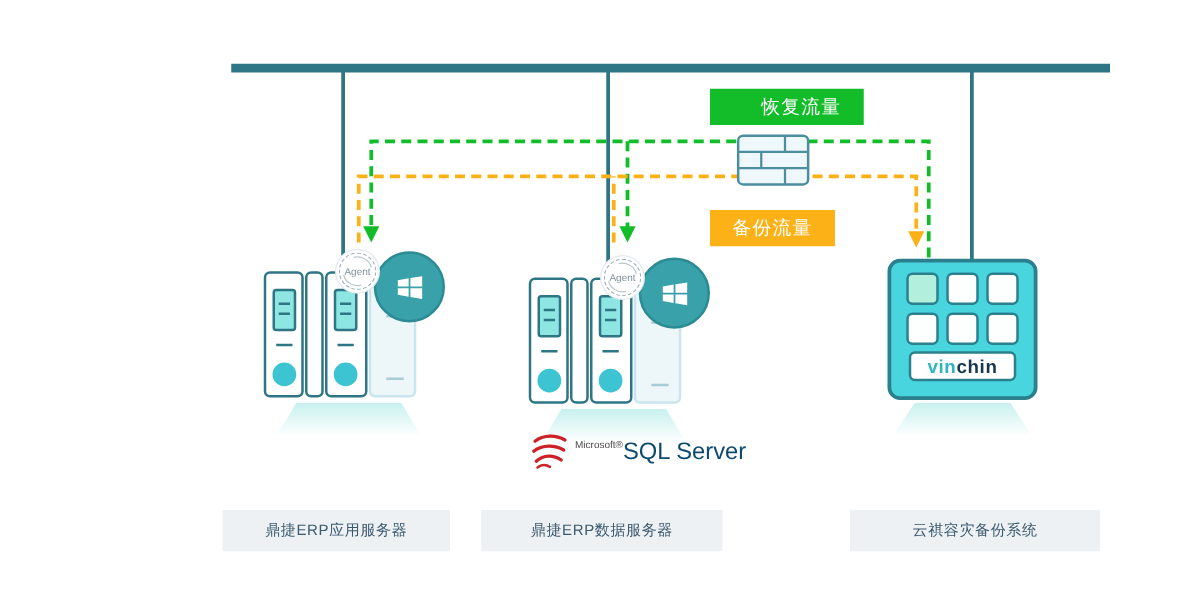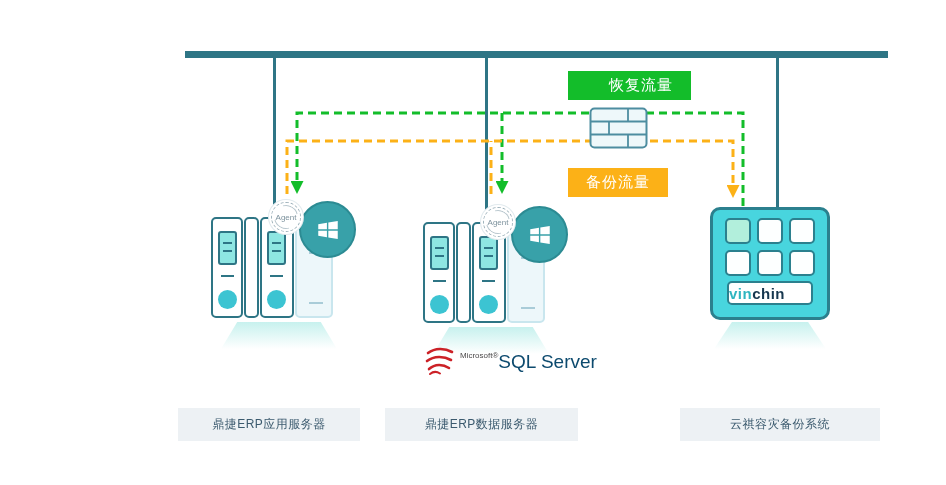--- a/index.html
+++ b/index.html
@@ -56,21 +56,21 @@
     display:flex;align-items:center;justify-content:center;}
   
   .appliance{position:absolute;left:710px;top:207px;width:120px;height:113px;background:var(--appliance-fill);
     border:3px solid var(--appliance-border);border-radius:10px;box-sizing:border-box;z-index:2;}
   .cells{position:absolute;left:12px;top:8px;display:grid;grid-template-columns:repeat(3,26px);
     grid-auto-rows:26px;gap:6px;}
   .cell{background:#fdffff;border:2px solid var(--appliance-border);border-radius:5px;box-sizing:border-box;}
   .cell.mint{background:var(--cell-mint);}
   .vlabel{position:absolute;left:14px;top:71px;width:86px;height:24px;background:#fff;
     border:2px solid var(--appliance-border);border-radius:5px;box-sizing:border-box;
-    display:flex;align-items:center;font-weight:bold;font-size:15px;letter-spacing:.5px;}
+    display:flex;align-items:center;justify-content:center;font-weight:bold;font-size:15px;letter-spacing:.5px;}
   .vlabel .vin{color:var(--vinchin-teal);} .vlabel .chin{color:var(--vinchin-navy);}
   .app-shadow{position:absolute;left:714px;top:322px;width:112px;height:27px;
     background:linear-gradient(180deg,var(--shadow-teal),rgba(255,255,255,0));
     clip-path:polygon(16% 0,84% 0,100% 100%,0 100%);z-index:0;}
   
   .sql{position:absolute;left:424px;top:344px;display:flex;align-items:center;gap:4px;z-index:2;}
   .sql-text{display:flex;flex-direction:row;line-height:1;}
   .sql-brand{font-size:8px;color:#4a4a4a;margin-bottom:1px;}
   .sql-product{font-size:19px;color:#0c4a6e;}
   

